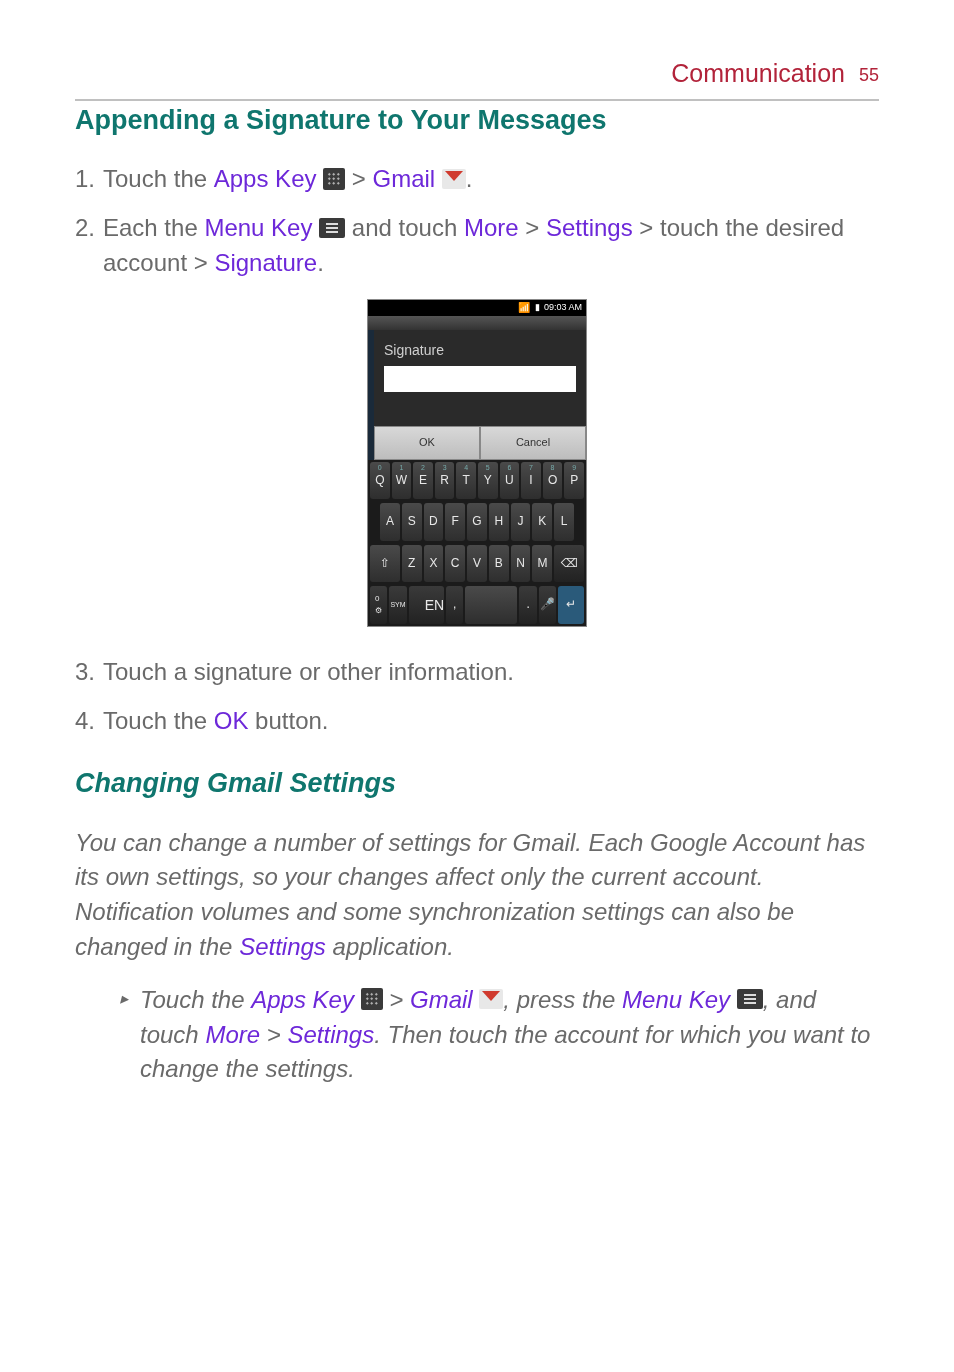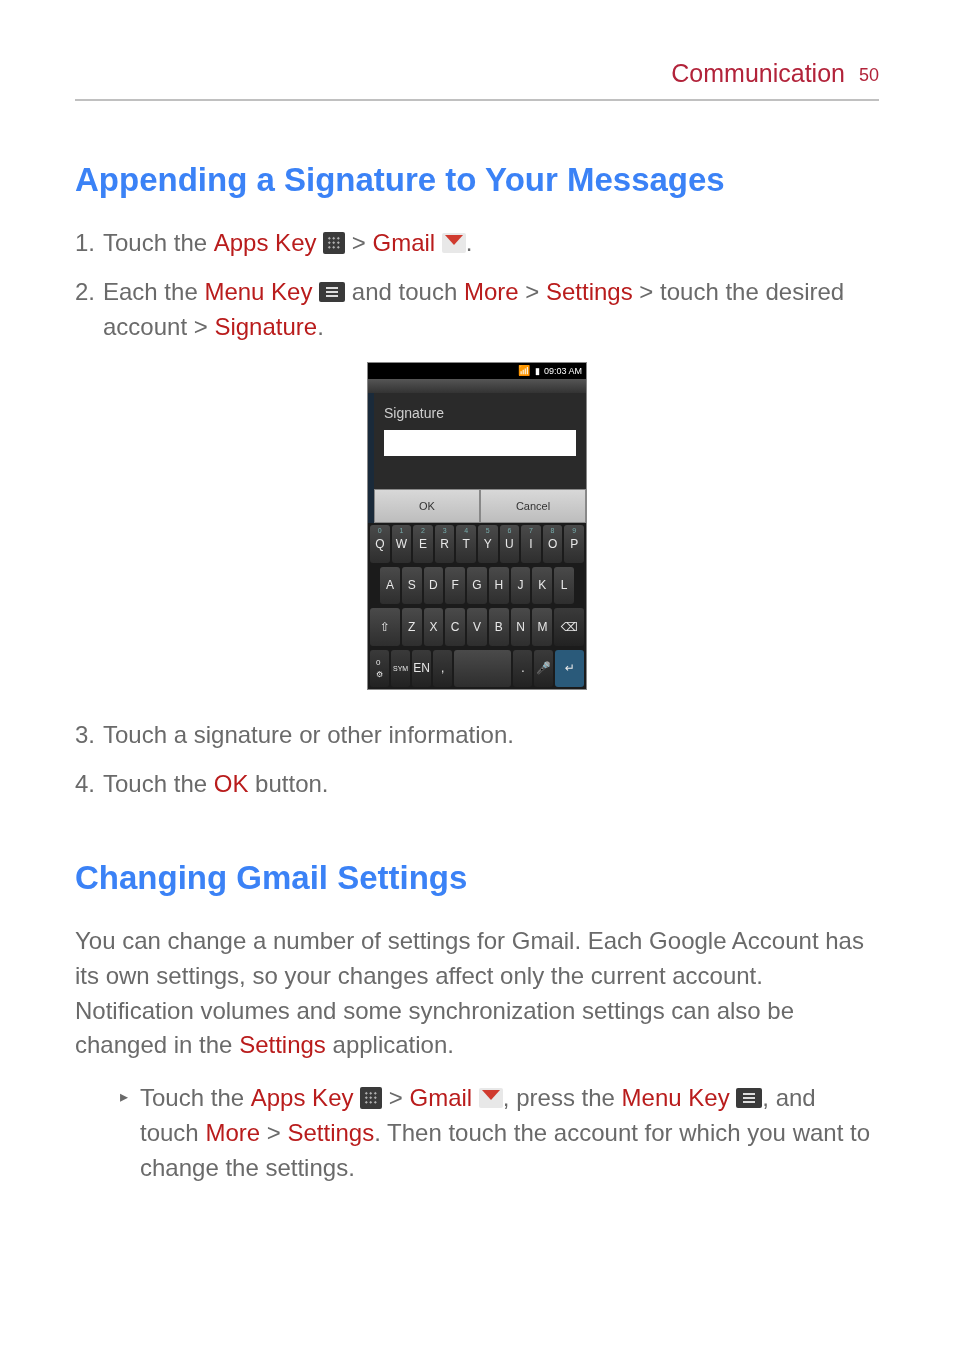--- a/index.html
+++ b/index.html
@@ -13,57 +13,56 @@
     line-height: 1.45;
     padding: 55px 75px 60px 75px;
     position: relative;
   }
   .header {
     display: flex;
     justify-content: flex-end;
     align-items: baseline;
     border-bottom: 2px solid #c0c0c0;
     padding-bottom: 8px;
-    margin-bottom: 55px;
   }
   .header-title {
     color: #b2233a;
     font-size: 25px;
     font-weight: 400;
   }
   .header-page {
     color: #b2233a;
     font-size: 18px;
     margin-left: 14px;
     position: relative;
     top: -1px;
   }
   .section-title {
-    color: #3b82f6;
-    font-size: 33px;
+    color: #0f766e;
+    font-size: 27px;
     font-weight: 600;
     margin-bottom: 22px;
   }
   .para {
     margin-bottom: 18px;
     font-weight: 300;
   }
   .step {
     display: flex;
     margin-bottom: 14px;
     font-weight: 300;
   }
   .step-num {
     min-width: 28px;
   }
   .step-body {
     flex: 1;
   }
   .bold-dark {
-    color: #b91c1c;
+    color: #6d28d9;
     font-weight: 400;
   }
   .icon-box {
     display: inline-block;
     vertical-align: middle;
     position: relative;
     top: -2px;
   }
   .apps-icon {
     width: 22px; height: 22px;
@@ -223,29 +222,30 @@
     padding-left: 45px;
     font-weight: 300;
   }
   .bullet-marker {
     min-width: 20px;
     color: #6a6a6a;
     font-size: 16px;
     padding-top: 4px;
   }
   .section2 {
-    margin-top: 52px;
+    margin-top: 26px;
+    font-style: italic;
   }
 </style>
 </head>
 <body>
 
 <div class="header">
   <span class="header-title">Communication</span>
-  <span class="header-page">50</span>
+  <span class="header-page">55</span>
 </div>
 
 <div>
   <h2 class="section-title">Appending a Signature to Your Messages</h2>
 
 
   <div class="step">
     <div class="step-num">1.</div>
     <div class="step-body">
       <span>Touch the </span><span class="bold-dark">Apps Key</span>
@@ -371,21 +371,21 @@
               <span>N</span>
             </div>
           <div class="key">
               <span>M</span>
             </div>
           <div class="key wide special">⌫</div>
         </div>
         <div class="kb-row">
           <div class="key special" style="font-size:8px;">0<br>⚙</div>
           <div class="key special" style="font-size:7px;">SYM</div>
-          <div class="key special" style="font-size:12px;">EN</div>
+          <div class="key special" style="font-size:14px;padding-left:16px;">EN</div>
           <div class="key special">,</div>
           <div class="key space"></div>
           <div class="key special">.</div>
           <div class="key special">🎤</div>
           <div class="key wide enter">↵</div>
         </div>
       </div>
     </div>
   </div>
 

